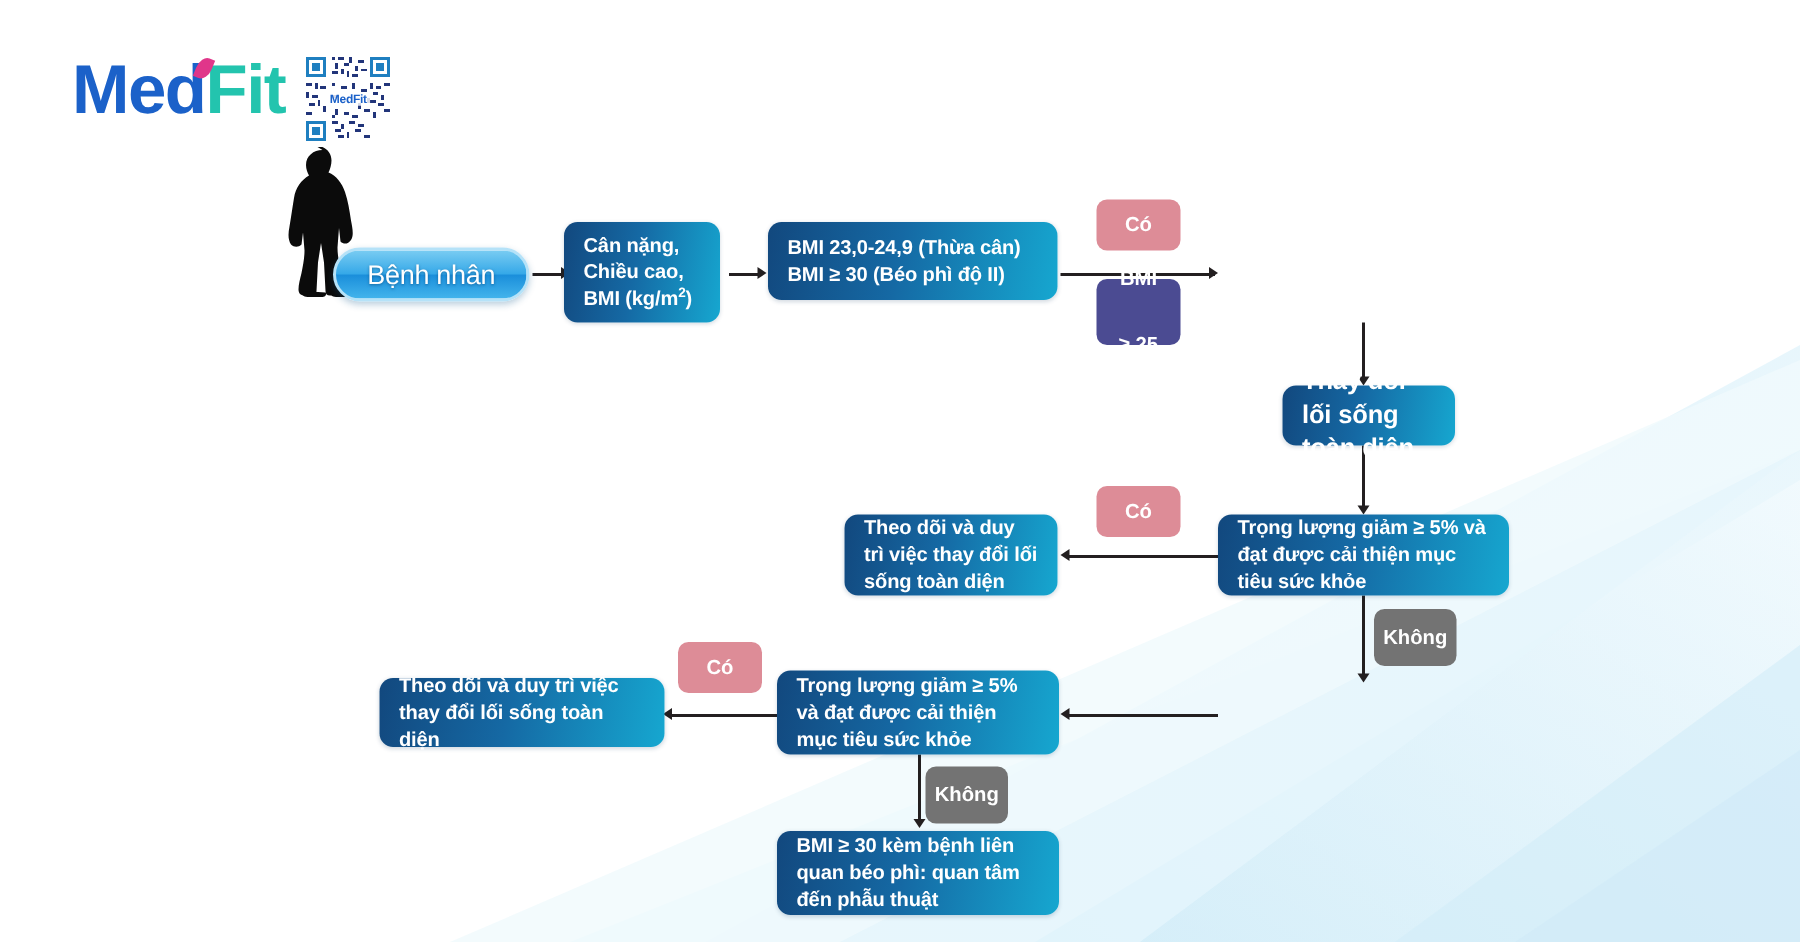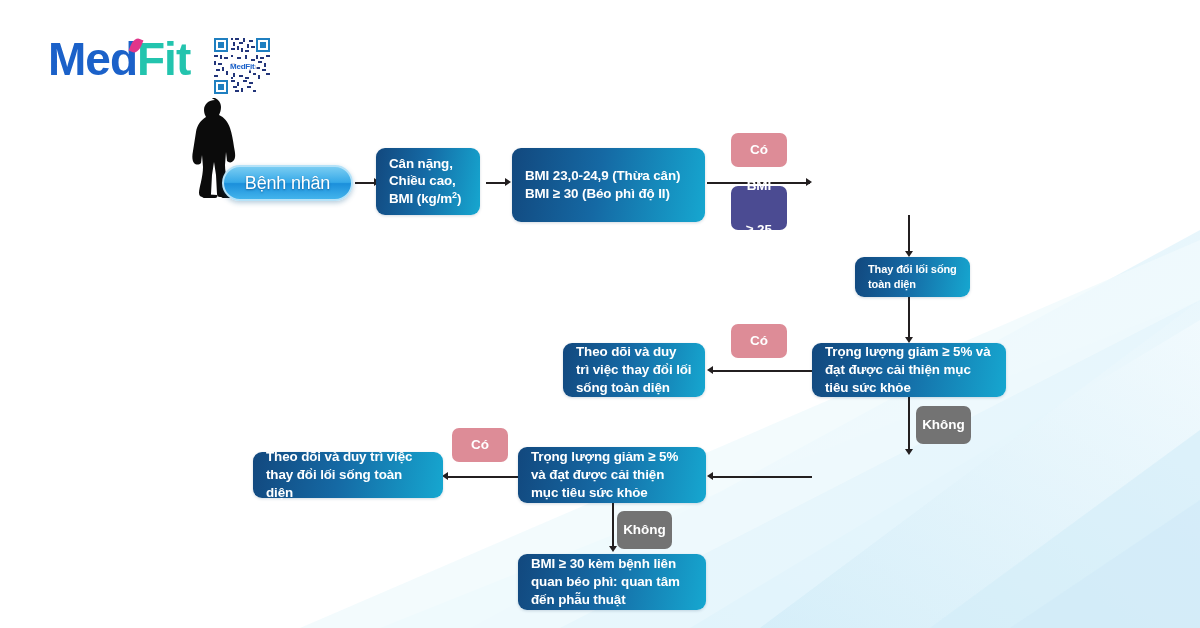--- a/index.html
+++ b/index.html
@@ -14,21 +14,21 @@
     width: 1200px; height: 628px;
     background: #ffffff;
     overflow: hidden;
   }
   
   .bg-layer { position: absolute; inset: 0; z-index: 0; pointer-events: none; }
 
   
   .logo-wrap {
     position: absolute; left: 48px; top: 36px;
-    display: flex; align-items: flex-start; gap: 24px; z-index: 5;
+    display: flex; align-items: flex-start; gap: 14px; z-index: 5;
   }
   .logo-text {
     font-size: 46px; font-weight: bold; letter-spacing: -1px;
     line-height: 1; white-space: nowrap;
     font-family: "Liberation Sans", sans-serif;
     position: relative;
   }
   .logo-med { color: #1b61c9; }
   .logo-fit { color: #23c4ae; }
   .logo-leaf {
@@ -54,21 +54,21 @@
     border-radius: 9px;
     display: flex; align-items: center;
     padding: 9px 13px;
     font-size: 13.4px;
     line-height: 1.33;
     font-weight: bold;
     letter-spacing: -0.1px;
     background: linear-gradient(100deg, #12487e 0%, #1569a4 45%, #16a7d0 100%);
     box-shadow: 0 1px 3px rgba(10,50,90,.18);
   }
-  .node.small { font-size: 11px; }
+  .node.small { font-size: 17px; }
 
   
   .pill-patient {
     position: absolute; z-index: 6;
     left: 222px; top: 165px; width: 131px; height: 36px;
     border-radius: 18px;
     background: linear-gradient(180deg, #79ccf2 0%, #36a9e8 48%, #1b8fdb 52%, #43b4ec 100%);
     border: 2px solid #b5e2f8;
     box-shadow: 0 2px 5px rgba(20,90,140,.3);
     display: flex; align-items: center; justify-content: center;
@@ -220,21 +220,21 @@
     <div>
       <div>Cân nặng,</div>
       <div>Chiều cao,</div>
       <div>BMI (kg/m<sup style="font-size:9px">2</sup>)</div>
     </div>
   </div>
 
   <div class="line h" style="left:486px; top:182px; width:22px;"></div>
   <div class="arrow right" style="left:505px; top:178px;"></div>
 
-  <div class="node" style="left:512px; top:148px; width:193px; height:74px;">
+  <div class="node" style="left:512px; top:148px; width:193px; height:52px;">
     <div>
       <div>BMI 23,0-24,9 (Thừa cân)</div>
       <div>BMI ≥ 30 (Béo phì độ II)</div>
     </div>
   </div>
 
   <div class="line h" style="left:707px; top:182px; width:103px;"></div>
   <div class="arrow right" style="left:806px; top:178px;"></div>
 
   <div class="chip yes" style="left:731px; top:133px; width:56px; height:34px;">Có</div>

